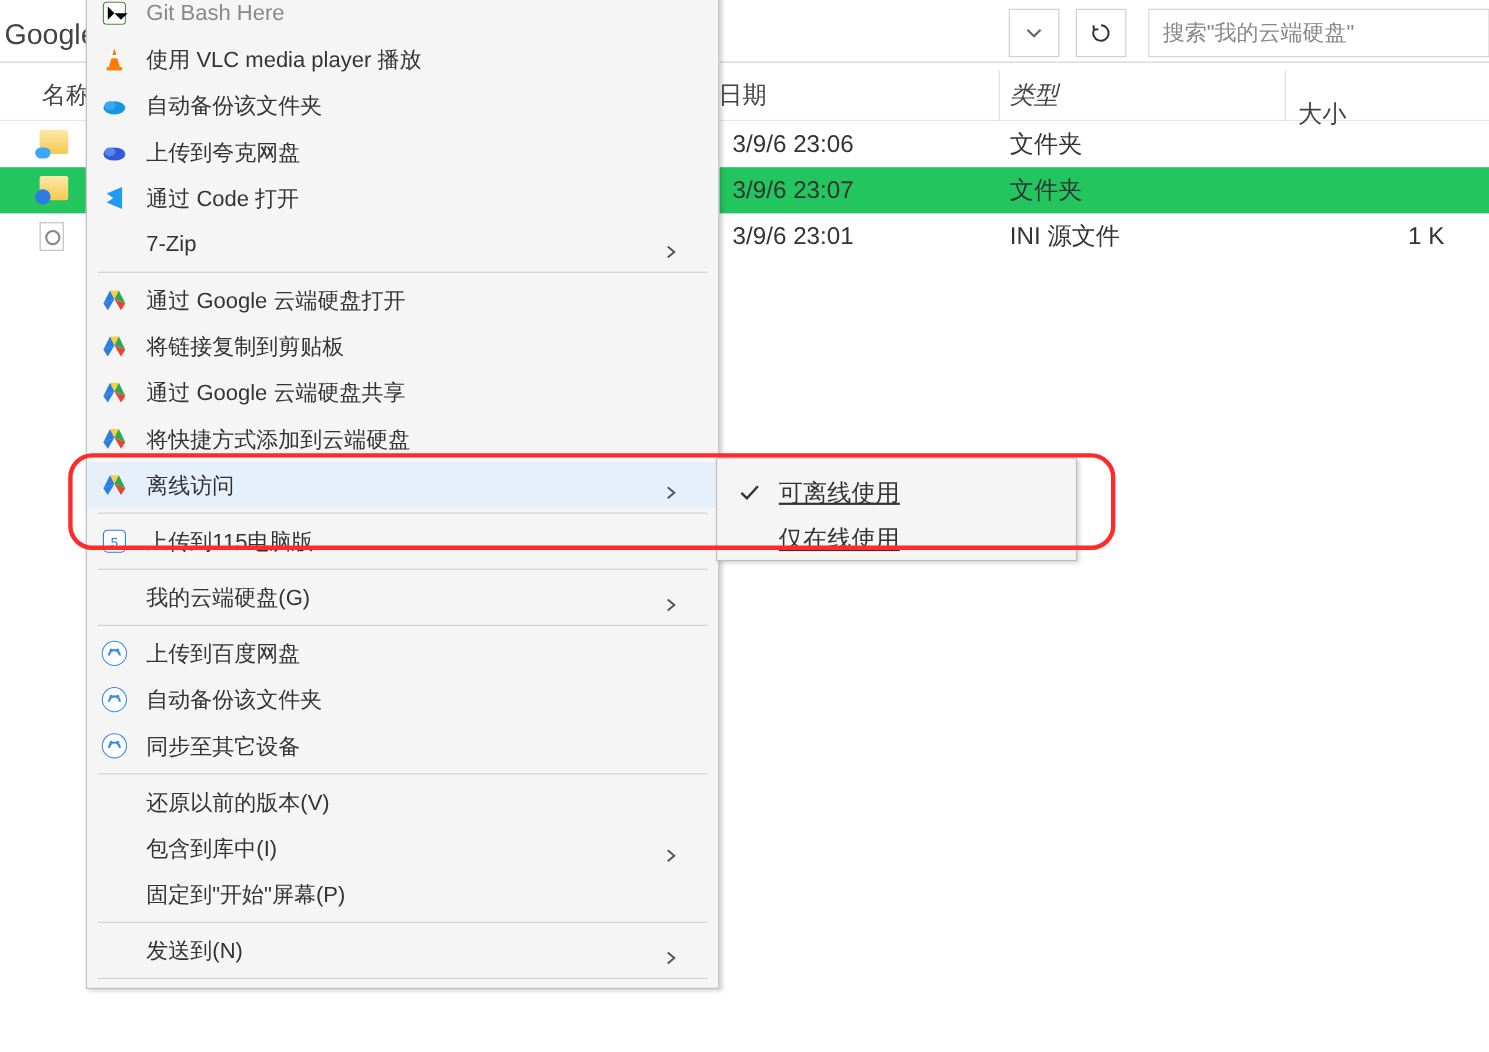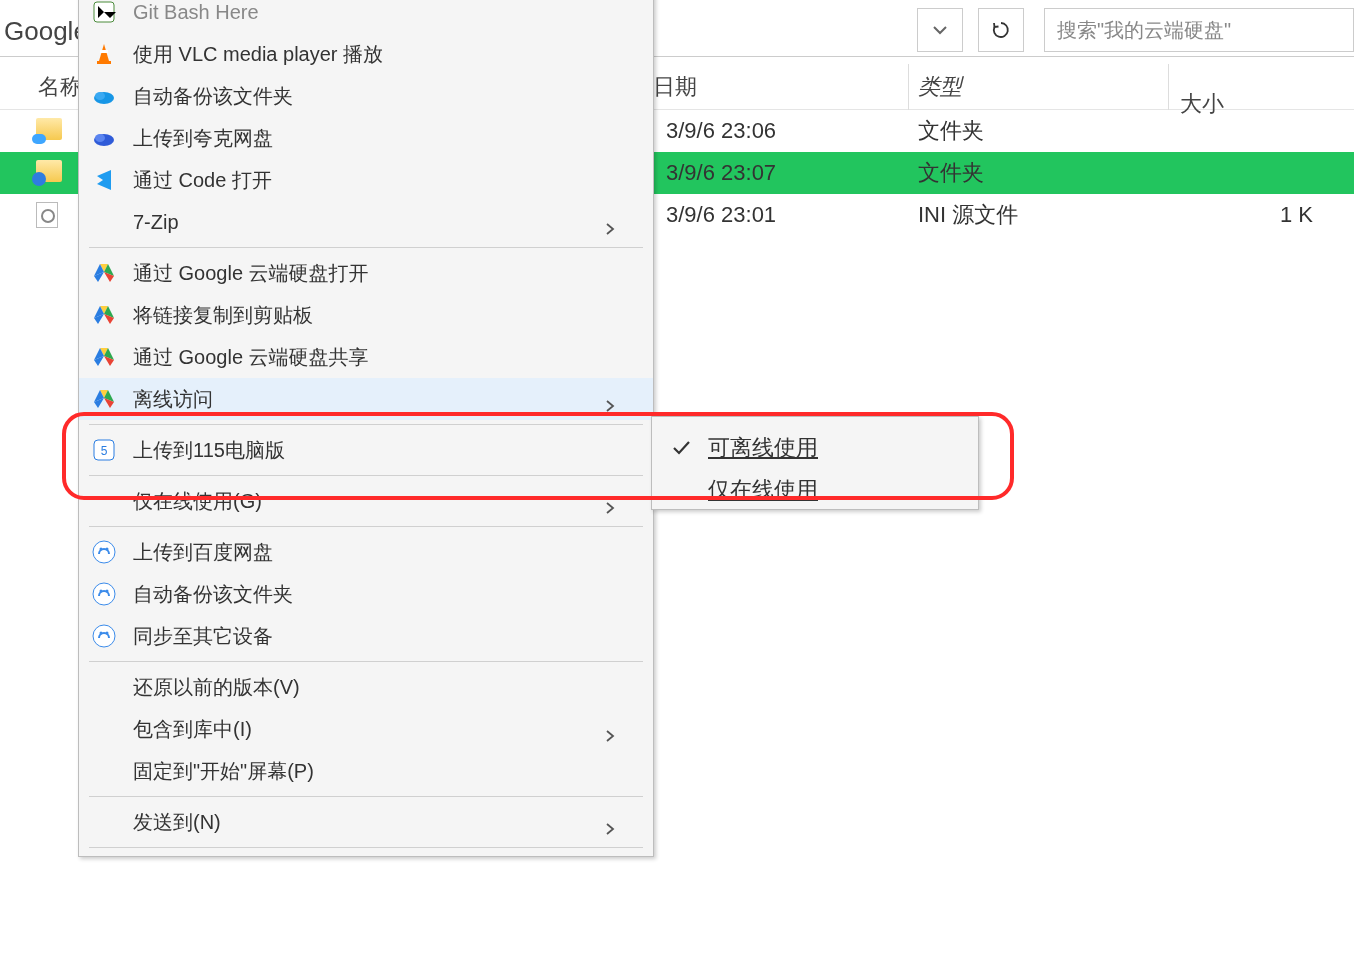--- a/index.html
+++ b/index.html
@@ -397,54 +397,69 @@
           <polygon points="17,4 23,16 13,12" fill="#2da94f"></polygon>
           <polygon points="9,4 3,16 13,12" fill="#2a7de1"></polygon>
           <polygon points="3,16 7,22 19,22 23,16 13,12" fill="#2a7de1" opacity="0"></polygon>
           <polygon points="3,16 7,22 13,12" fill="#2a7de1"></polygon>
           <polygon points="23,16 19,22 13,12" fill="#e94335"></polygon>
           <polygon points="7,22 19,22 13,12" fill="#ffcf3f" opacity="0"></polygon>
         </svg>
       </span>
       <span class="mlabel">通过 Google 云端硬盘共享</span>
     </div>
-    <div class="mi hovered">
+    <div class="mi">
       <span class="mico">
         <svg width="26" height="26" viewBox="0 0 26 26">
           <polygon points="9,4 17,4 23,16 19,22 7,22 3,16" fill="none"></polygon>
           <polygon points="9,4 17,4 13,12" fill="#ffcf3f"></polygon>
           <polygon points="17,4 23,16 13,12" fill="#2da94f"></polygon>
           <polygon points="9,4 3,16 13,12" fill="#2a7de1"></polygon>
           <polygon points="3,16 7,22 19,22 23,16 13,12" fill="#2a7de1" opacity="0"></polygon>
           <polygon points="3,16 7,22 13,12" fill="#2a7de1"></polygon>
           <polygon points="23,16 19,22 13,12" fill="#e94335"></polygon>
           <polygon points="7,22 19,22 13,12" fill="#ffcf3f" opacity="0"></polygon>
         </svg>
       </span>
+      <span class="mlabel">将快捷方式添加到云端硬盘</span>
+    </div>
+    <div class="mi hovered">
+      <span class="mico">
+        <svg width="26" height="26" viewBox="0 0 26 26">
+          <polygon points="9,4 17,4 23,16 19,22 7,22 3,16" fill="none"></polygon>
+          <polygon points="9,4 17,4 13,12" fill="#ffcf3f"></polygon>
+          <polygon points="17,4 23,16 13,12" fill="#2da94f"></polygon>
+          <polygon points="9,4 3,16 13,12" fill="#2a7de1"></polygon>
+          <polygon points="3,16 7,22 19,22 23,16 13,12" fill="#2a7de1" opacity="0"></polygon>
+          <polygon points="3,16 7,22 13,12" fill="#2a7de1"></polygon>
+          <polygon points="23,16 19,22 13,12" fill="#e94335"></polygon>
+          <polygon points="7,22 19,22 13,12" fill="#ffcf3f" opacity="0"></polygon>
+        </svg>
+      </span>
       <span class="mlabel">离线访问</span>
       <span style="position: absolute; right: 18px;">
         <svg class="arrow" viewBox="0 0 14 14">
           <path d="M4 2 L10 7 L4 12" stroke="#555" stroke-width="1.8" fill="none"></path>
         </svg>
       </span>
     </div>
     <div class="sep"></div>
     <div class="mi">
       <span class="mico">
         <svg width="26" height="26" viewBox="0 0 26 26">
           <rect x="3" y="3" width="20" height="20" rx="4" fill="#fff" stroke="#2a7de1"></rect>
           <text x="13" y="18" font-size="12" text-anchor="middle" fill="#2a7de1">5</text>
         </svg>
       </span>
       <span class="mlabel">上传到115电脑版</span>
     </div>
     <div class="sep"></div>
     <div class="mi">
       <span class="mico"></span>
-      <span class="mlabel">仅在线使用(G)</span>
+      <span class="mlabel">我的云端硬盘(G)</span>
       <span style="position: absolute; right: 18px;">
         <svg class="arrow" viewBox="0 0 14 14">
           <path d="M4 2 L10 7 L4 12" stroke="#555" stroke-width="1.8" fill="none"></path>
         </svg>
       </span>
     </div>
     <div class="sep"></div>
     <div class="mi">
       <span class="mico">
         <svg width="26" height="26" viewBox="0 0 26 26">

